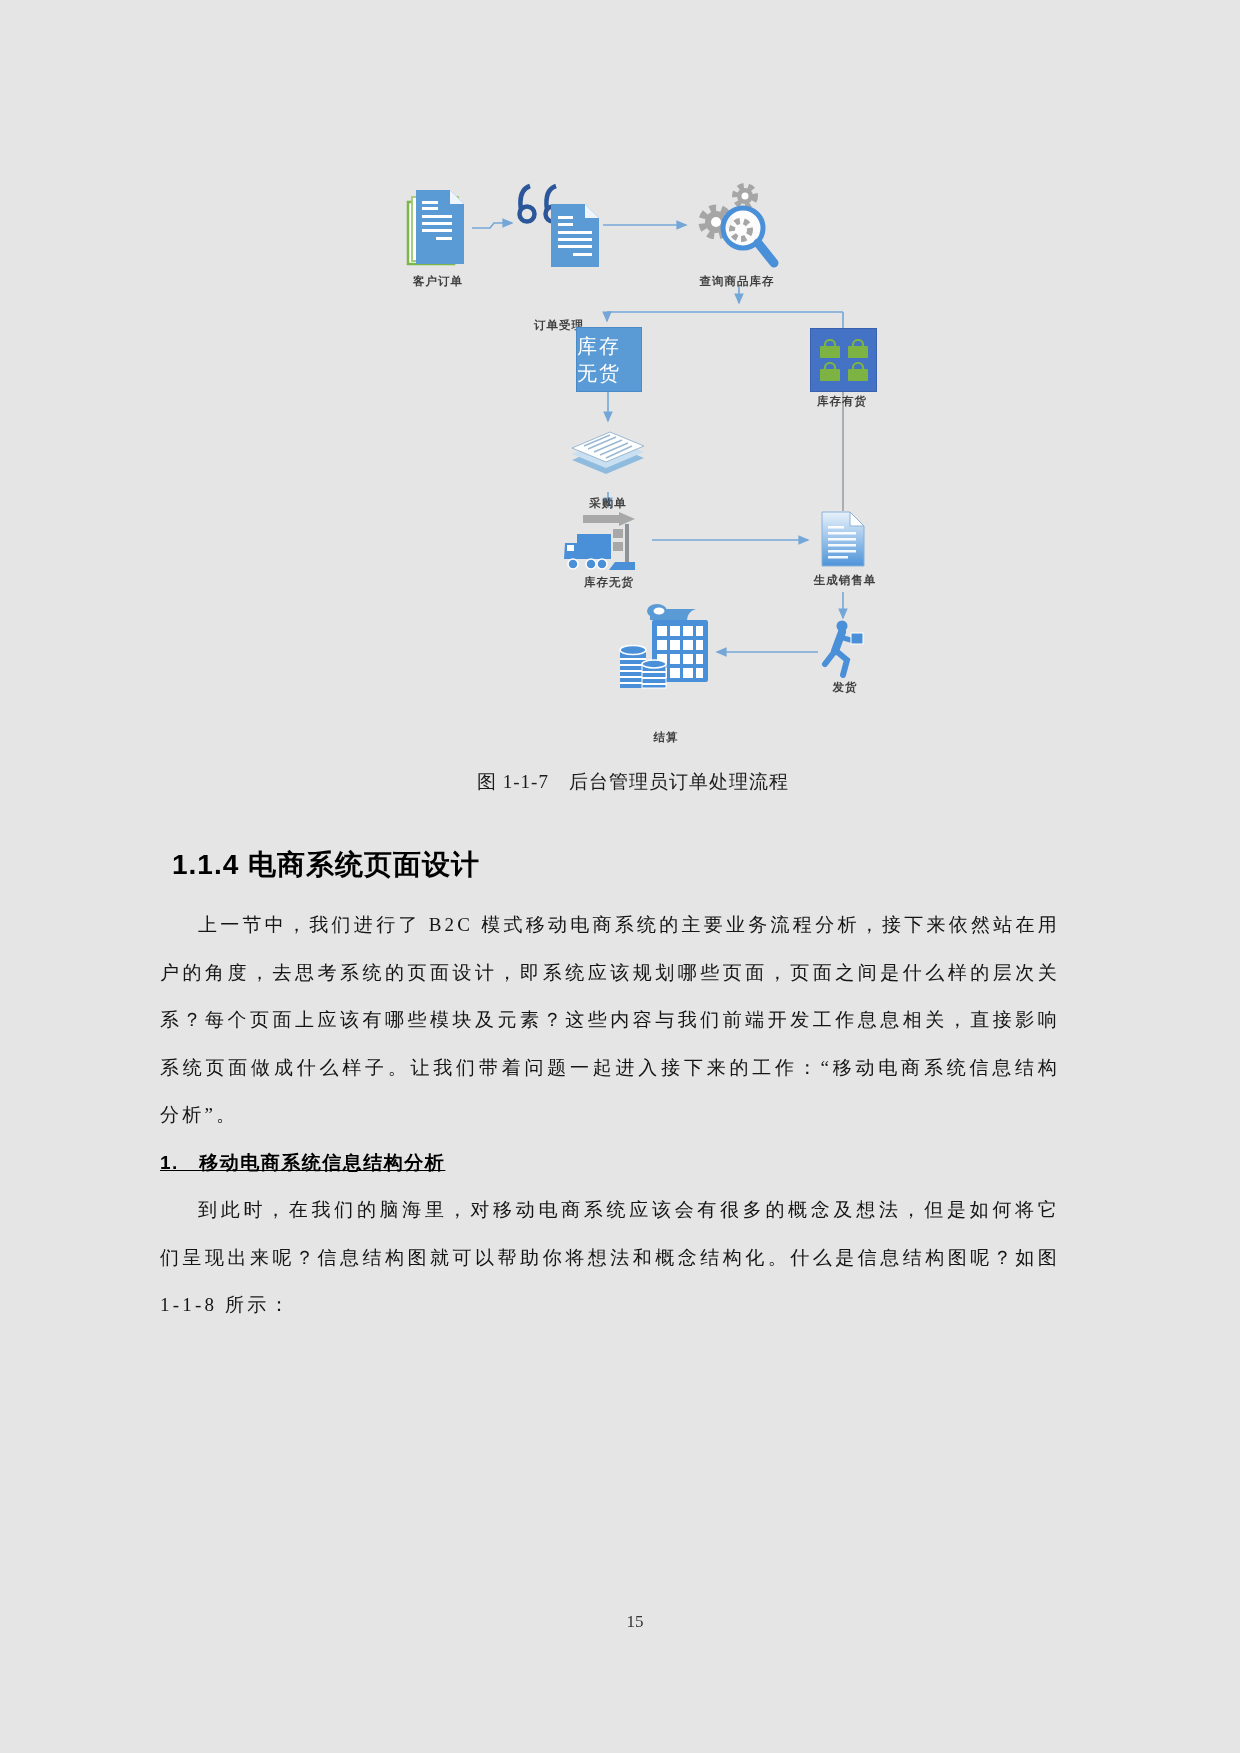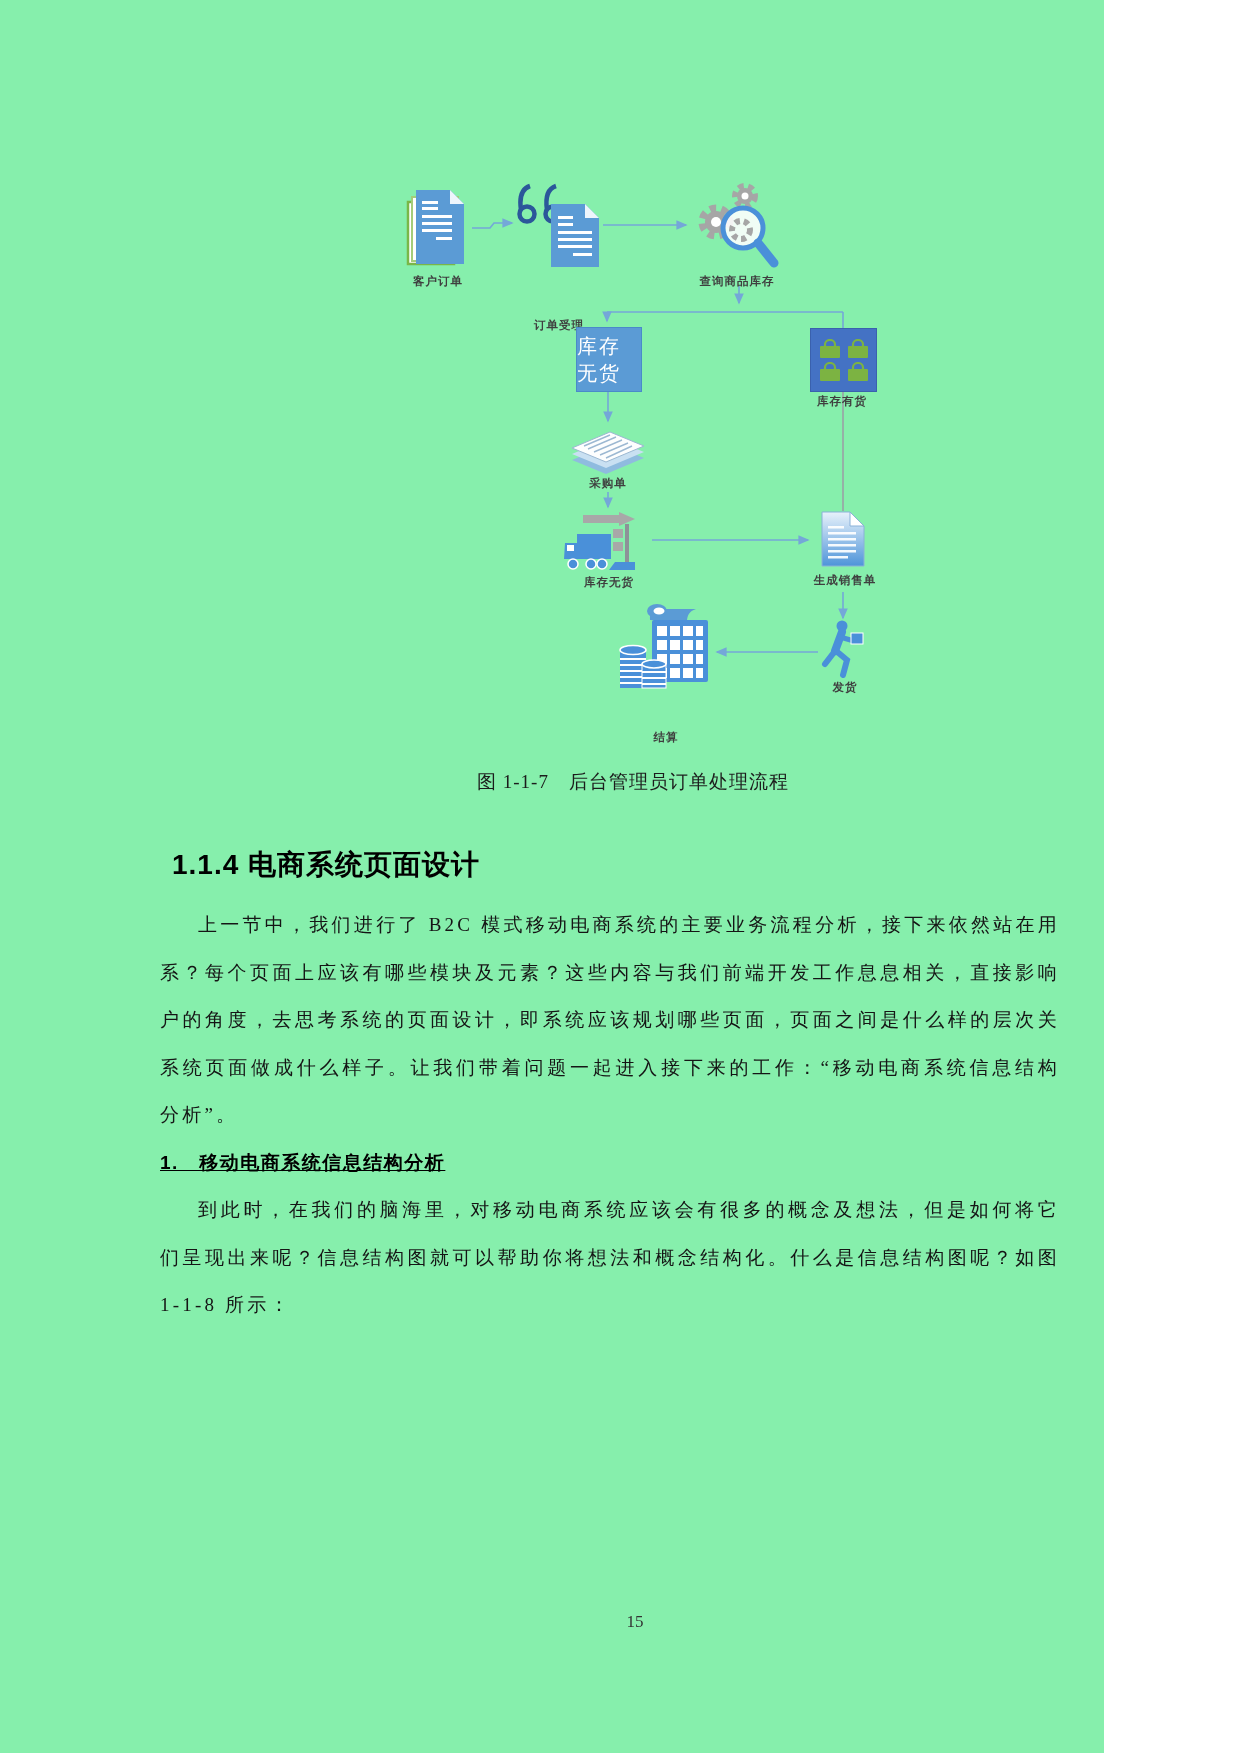--- a/index.html
+++ b/index.html
@@ -1,16 +1,16 @@
 <!DOCTYPE html>
 <html><head>
 <meta charset="utf-8">
 <style>
   html,body{margin:0;padding:0;background:#ffffff;}
-  .page{position:relative;width:1104px;height:1753px;background:#86efac;overflow:hidden;
+  .page{position:relative;width:1240px;height:1753px;background:#e5e5e5;overflow:hidden;
         font-family:"Liberation Serif","DejaVu Serif",serif;}
   .abs{position:absolute;}
   
   .node-label{position:absolute;text-align:center;font-family:"Liberation Sans","DejaVu Sans",sans-serif;
               font-weight:bold;font-size:11.5px;color:#3f3f3f;letter-spacing:1px;}
   .proc-box{position:absolute;background:#5b9bd5;border:1px solid #4a8ac9;}
   .proc-box span{display:flex;width:100%;height:100%;align-items:center;justify-content:center;
                  color:#fff;font-size:20px;letter-spacing:2px;}
   .stock-box{position:absolute;background:#4472c4;border:1px solid #3a61ad;
              display:grid;grid-template-columns:22px 22px;grid-gap:3px 6px;
@@ -144,21 +144,21 @@
       <polygon points="2,30 36,44 74,28 40,14" fill="#c9e0f2"></polygon>
       <polygon points="2,24 36,38 74,22 40,8" fill="#fdfefe" stroke="#9cb8d2" stroke-width="1"></polygon>
       <g stroke="#9cb8d2" stroke-width="1.4">
         <line x1="14" y1="22" x2="40" y2="11"></line>
         <line x1="18" y1="25" x2="46" y2="13"></line>
         <line x1="24" y1="28" x2="52" y2="16"></line>
         <line x1="30" y1="31" x2="58" y2="19"></line>
         <line x1="36" y1="34" x2="62" y2="22"></line>
       </g>
     </svg>
-    <div class="node-label" style="left:568px;top:476px;width:80px;">采购单</div>
+    <div class="node-label" style="left:568px;top:496px;width:80px;">采购单</div>
 
     <svg class="abs" style="left:563px;top:512px;" width="88" height="64" viewBox="0 0 88 64">
       <rect x="20" y="3" width="36" height="8" fill="#a8a8a8"></rect>
       <polygon points="56,0 72,7 56,14" fill="#a8a8a8"></polygon>
       <rect x="62" y="12" width="4" height="38" fill="#8d9298"></rect>
       <rect x="50" y="17" width="10" height="9" fill="#a8a8a8"></rect>
       <rect x="50" y="30" width="10" height="9" fill="#a8a8a8"></rect>
       <path d="M52,50 h20 v8 h-26 z" fill="#4a90d9"></path>
       <rect x="14" y="22" width="34" height="25" fill="#4a90d9"></rect>
       <path d="M2,31 h12 v16 h-13 z" fill="#4a90d9"></path>
@@ -247,22 +247,22 @@
     </svg>
     <div class="node-label" style="left:636px;top:730px;width:60px;">结算</div>
   </div>
 
   <div class="caption">图 1-1-7　后台管理员订单处理流程</div>
 
   <h2 class="sec">1.1.4 电商系统页面设计</h2>
 
   <div class="bodytext">
     <div class="line full indent">上一节中，我们进行了 B2C 模式移动电商系统的主要业务流程分析，接下来依然站在用</div>
+    <div class="line full">户的角度，去思考系统的页面设计，即系统应该规划哪些页面，页面之间是什么样的层次关</div>
     <div class="line full">系？每个页面上应该有哪些模块及元素？这些内容与我们前端开发工作息息相关，直接影响</div>
-    <div class="line full">户的角度，去思考系统的页面设计，即系统应该规划哪些页面，页面之间是什么样的层次关</div>
     <div class="line full">系统页面做成什么样子。让我们带着问题一起进入接下来的工作：“移动电商系统信息结构</div>
     <div class="line">分析”。</div>
     <div class="subhead">1.　移动电商系统信息结构分析</div>
     <div class="line full indent">到此时，在我们的脑海里，对移动电商系统应该会有很多的概念及想法，但是如何将它</div>
     <div class="line full">们呈现出来呢？信息结构图就可以帮助你将想法和概念结构化。什么是信息结构图呢？如图</div>
     <div class="line">1-1-8 所示：</div>
   </div>
 
   <div class="pagenum">15</div>
 

